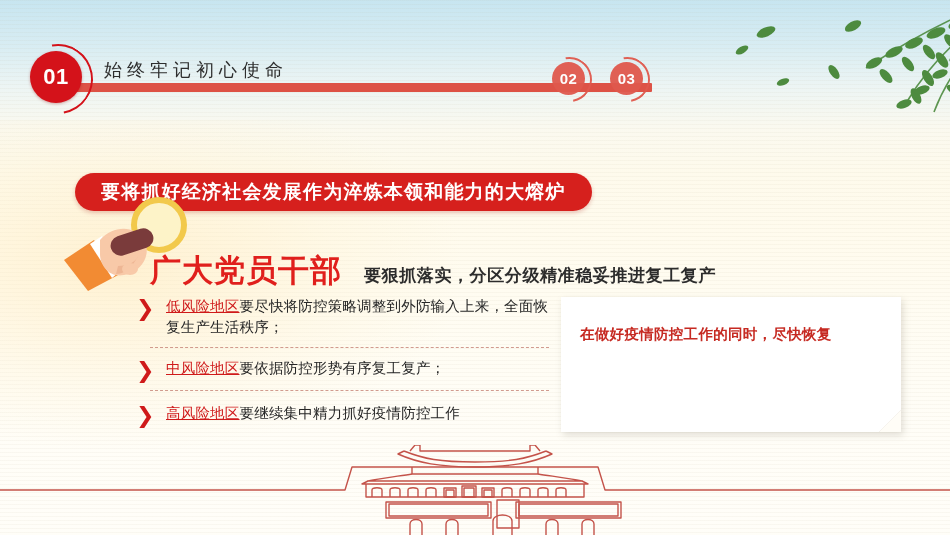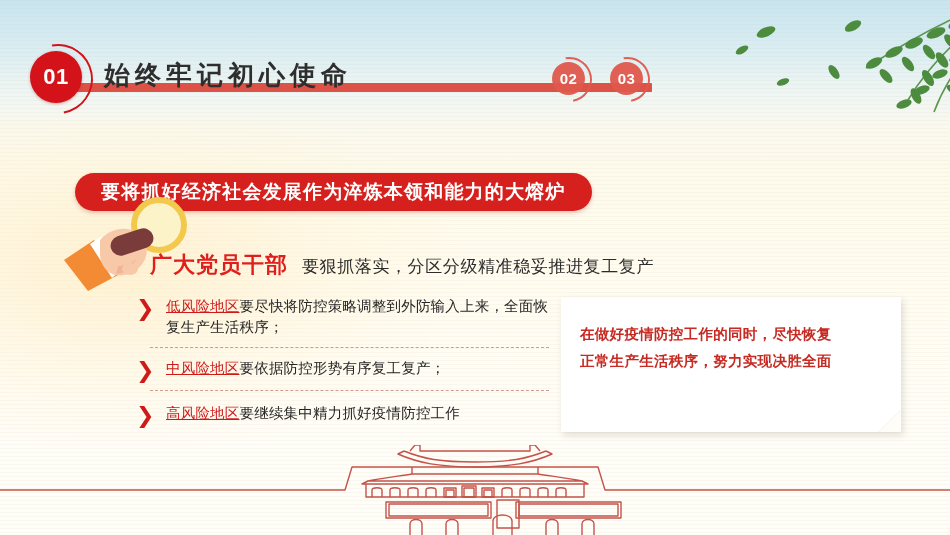--- a/index.html
+++ b/index.html
@@ -71,21 +71,21 @@
   .badge-02{left:552px;}
   .badge-03{left:610px;}
   .badge-sm::after{
     content:"";position:absolute;left:-5px;top:-5px;width:41px;height:41px;
     border:2px solid #e0594d;border-radius:50%;
     border-left-color:transparent;border-bottom-color:transparent;
     transform:rotate(35deg);
   }
   .hdr-title{
     position:absolute;left:104px;top:36px;
-    font-size:26px;letter-spacing:5px;color:#2e2e2e;font-weight:700;
+    font-size:18px;letter-spacing:5px;color:#2e2e2e;font-weight:400;
     white-space:nowrap;
   }
 
   
   .leaves{position:absolute;right:0;top:0;width:265px;height:115px;}
 
   
   .pill{
     position:absolute;left:75px;top:143px;height:38px;
     background:#d6201d;border-radius:19px;
@@ -98,26 +98,26 @@
     color:#ffffff;font-size:19px;font-weight:700;letter-spacing:1.2px;
     white-space:nowrap;
   }
 
   
   .handart{position:absolute;left:62px;top:196px;width:130px;height:95px;}
 
   
   .subrow{position:absolute;left:150px;top:250px;display:flex;align-items:baseline;}
   .sub-red{
-    color:#e01f1c;font-size:22px;font-weight:700;letter-spacing:1px;
+    color:#e01f1c;font-size:31px;font-weight:700;letter-spacing:1px;
     white-space:nowrap;
   }
   .sub-dark{
-    color:#2c2c2c;font-size:17px;font-weight:400;letter-spacing:.6px;
-    margin-left:14px;white-space:nowrap;
+    color:#2c2c2c;font-size:17px;font-weight:700;letter-spacing:.6px;
+    margin-left:22px;white-space:nowrap;
   }
 
   
   .bullets{position:absolute;left:134px;top:296px;width:415px;}
   .bullet{position:relative;padding-left:32px;}
   .chev{
     position:absolute;left:2px;top:2px;width:20px;height:22px;
     color:#cf1a1a;font-size:22px;font-weight:700;line-height:22px;
   }
   .btext{
@@ -282,21 +282,20 @@
       <div class="btext">
         <span class="hl">高风险地区</span><span>要继续集中精力抓好疫情防控工作</span>
       </div>
     </div>
 
   </div>
 
   <div class="card">
     <div class="card-text">
       <div>在做好疫情防控工作的同时，尽快恢复</div>
-      <div>正常生产生活秩序，努力实现决胜全面</div>
     </div>
     <div class="card-fold"></div>
     <div class="card-fold2"></div>
   </div>
 
   <div class="gate">
     <svg width="950" height="90" viewBox="0 0 950 90" xmlns="http://www.w3.org/2000/svg">
       <g stroke="#c4534a" stroke-width="1.4" fill="none" stroke-linejoin="round">
 
         <path d="M0 45 L345 45 L352 22 L598 22 L605 45 L950 45"></path>

